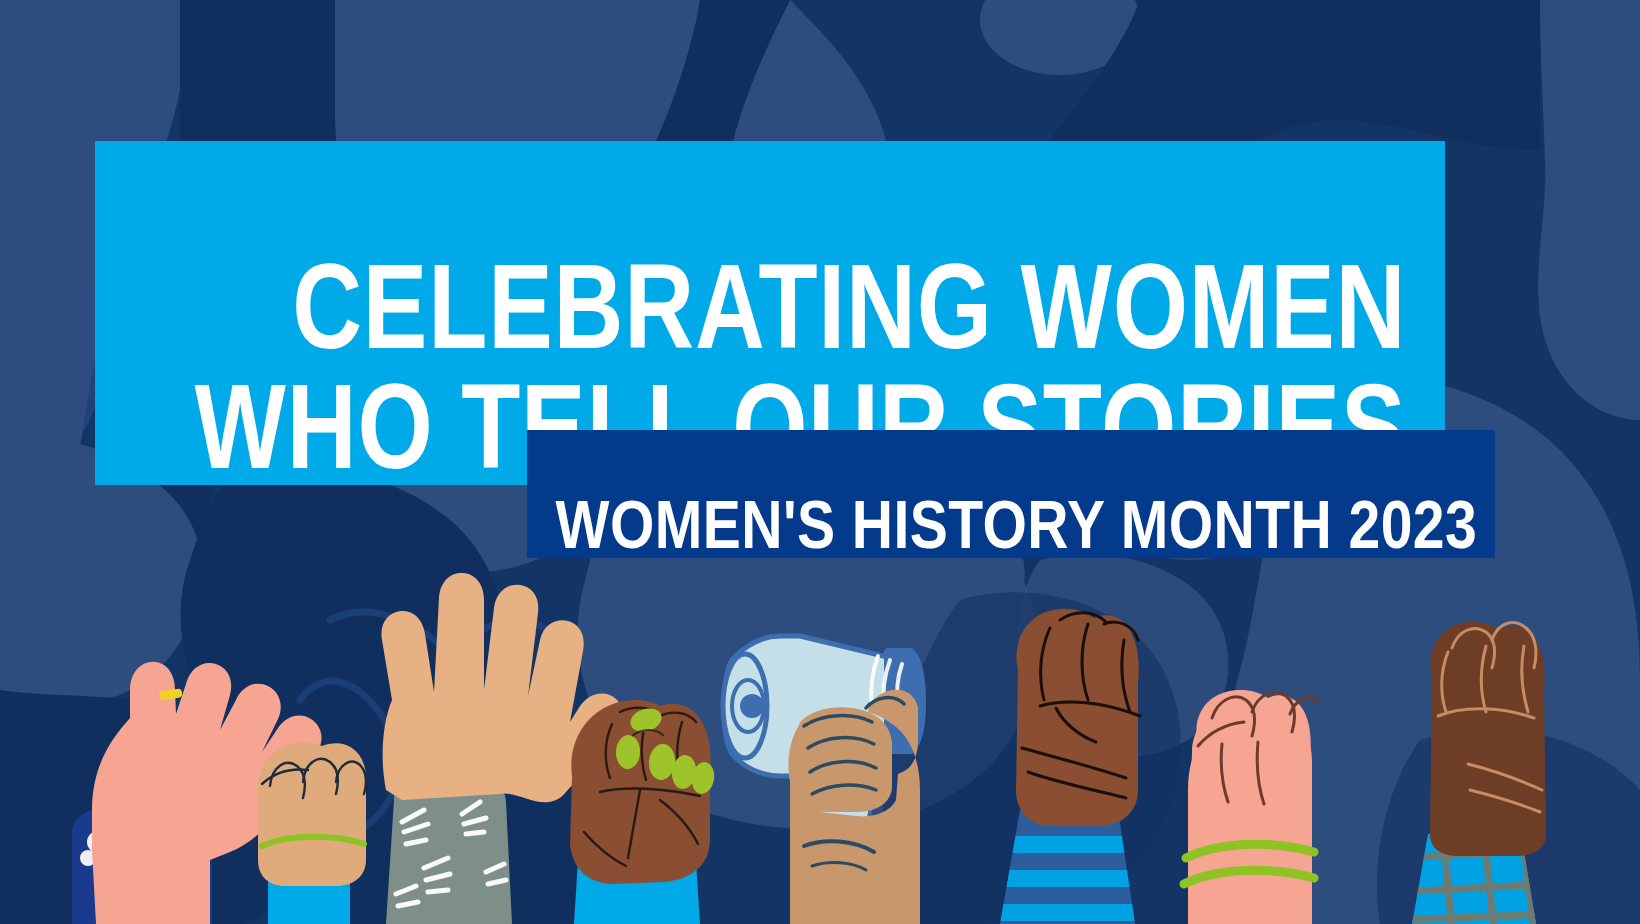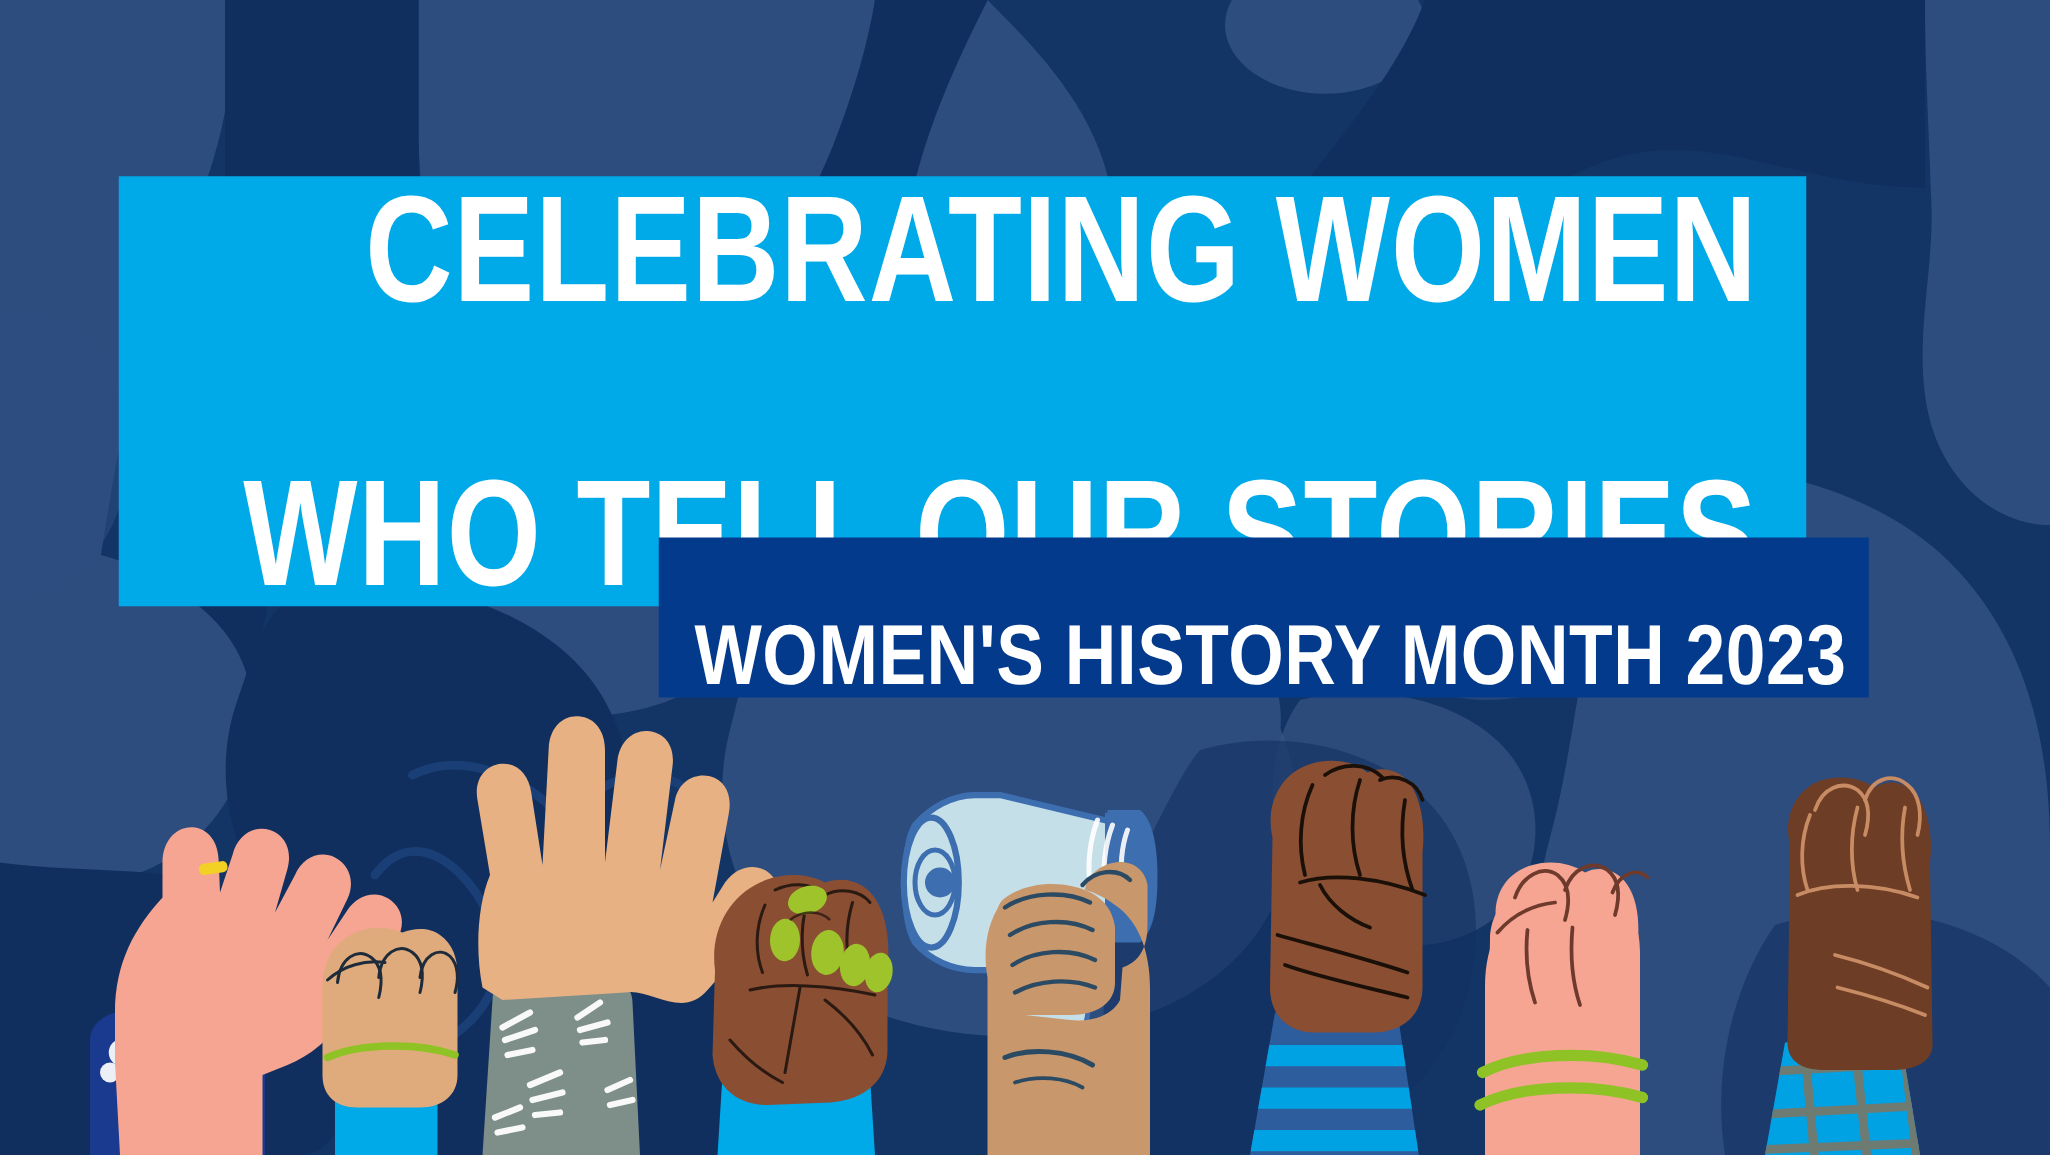--- a/index.html
+++ b/index.html
@@ -17,21 +17,21 @@
   }
   #bg-layer{z-index:1;}
   #hands-layer{z-index:2;}
   #banner-layer{position:absolute;left:0;top:0;width:1640px;height:924px;z-index:3;pointer-events:none;}
 
   .banner{position:absolute;pointer-events:auto;display:flex;align-items:flex-end;}
 
   #headline-banner{
     left:95px;top:141px;width:1350px;height:344px;
     background:#00a9e8;
-    flex-direction:column;justify-content:space-between;align-items:flex-end;
+    flex-direction:column;justify-content:flex-end;align-items:flex-end;
   }
   .headline-line{
     color:#ffffff;
     font-family:"Liberation Sans", sans-serif;
     font-weight:bold;
     font-size:121px;
     line-height:0.97;
     letter-spacing:1px;
     text-transform:uppercase;
     transform:scaleX(0.80);

